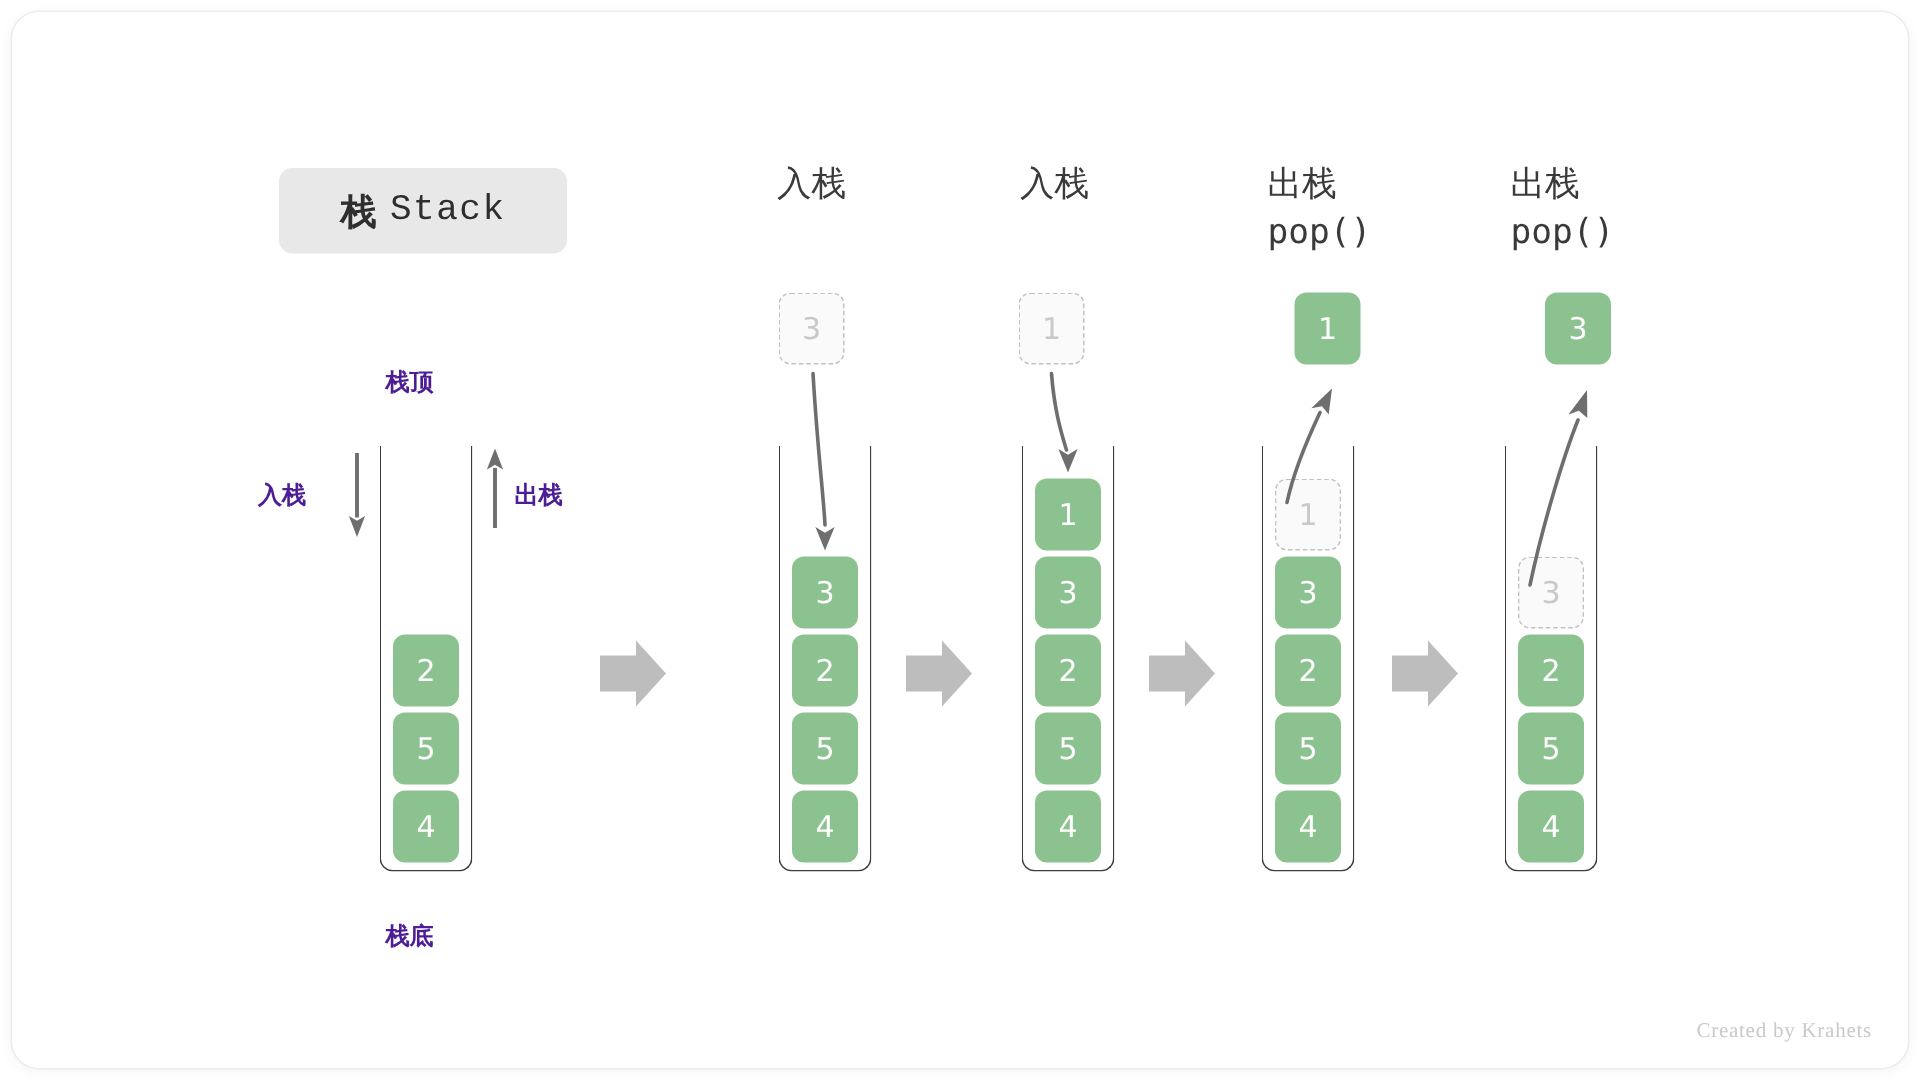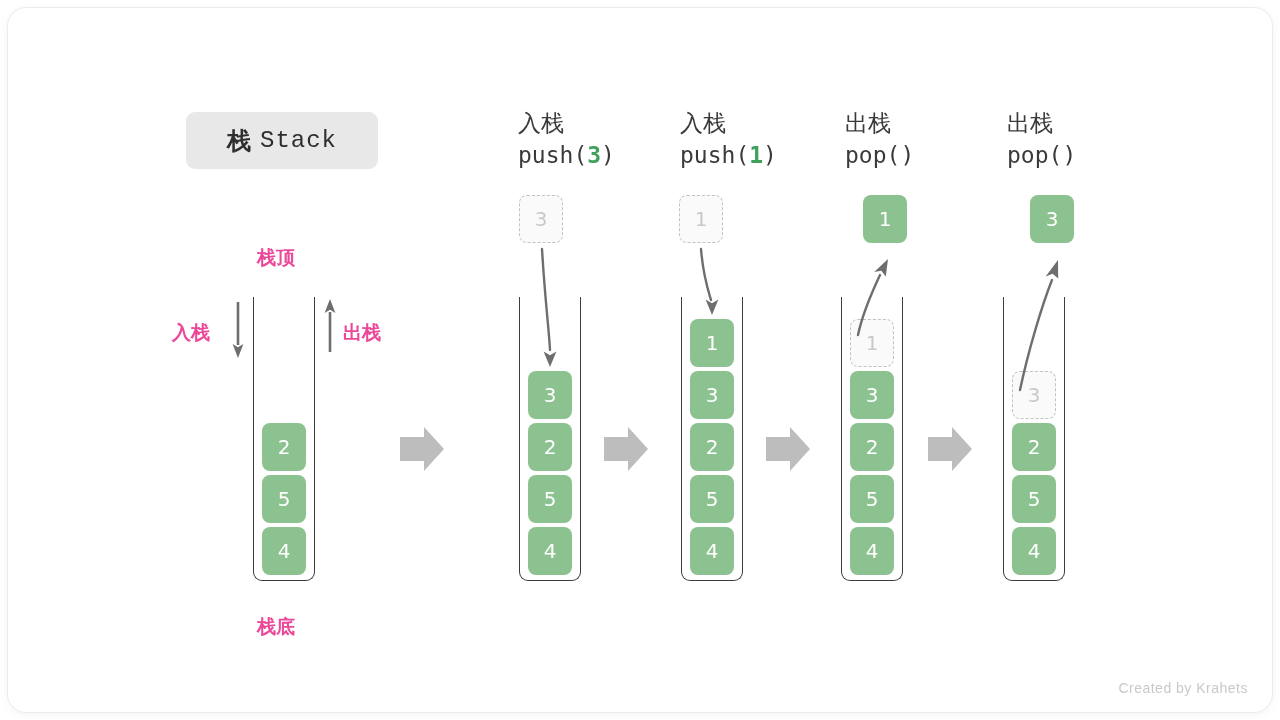--- a/index.html
+++ b/index.html
@@ -64,23 +64,23 @@
     font-size: 23px;
     font-family: "DejaVu Sans Mono", "Liberation Mono", monospace;
     display: block;
     color: #3a3a3a;
   }
   .col-head .call .arg { color: #41a05a; font-weight: bold; }
 
   
   .stack-label {
     position: absolute;
-    font-size: 19px;
+    font-size: 16px;
     font-weight: bold;
-    color: #ec4899;
+    color: #4c1d95;
     white-space: nowrap;
   }
 
   
   .stack-box {
     position: absolute;
     box-sizing: border-box;
     border-left: 1.6px solid #3c3c3c;
     border-right: 1.6px solid #3c3c3c;
     border-bottom: 1.6px solid #3c3c3c;
@@ -116,45 +116,43 @@
     left: 0; top: 0;
     width: 1280px;
     height: 720px;
     pointer-events: none;
   }
 
   .credit {
     position: absolute;
     right: 32px;
     bottom: 24px;
-    font-family: Liberation Sans, sans-serif;
+    font-family: Liberation Serif, serif;
     font-size: 14px;
     color: #c9c9c9;
     letter-spacing: 0.5px;
   }
 </style>
 </head>
 <body>
 
 <div id="canvas">
   <div class="card-frame"></div>
 
   <div class="title-badge">
     <span class="cjk">栈</span>
       <span class="mono">Stack</span>
   </div>
 
   <div class="col-head" style="left:518px; top:108px;">
     <span class="op">入栈</span>
-    <span class="call"><span>push(</span><span class="arg">3</span><span>)</span></span>
   </div>
 
   <div class="col-head" style="left:680px; top:108px;">
     <span class="op">入栈</span>
-    <span class="call"><span>push(</span><span class="arg">1</span><span>)</span></span>
   </div>
 
   <div class="col-head" style="left:845px; top:108px;">
     <span class="op">出栈</span>
     <span class="call"><span>pop(</span><span class="arg"></span><span>)</span></span>
   </div>
 
   <div class="col-head" style="left:1007px; top:108px;">
     <span class="op">出栈</span>
     <span class="call"><span>pop(</span><span class="arg"></span><span>)</span></span>

